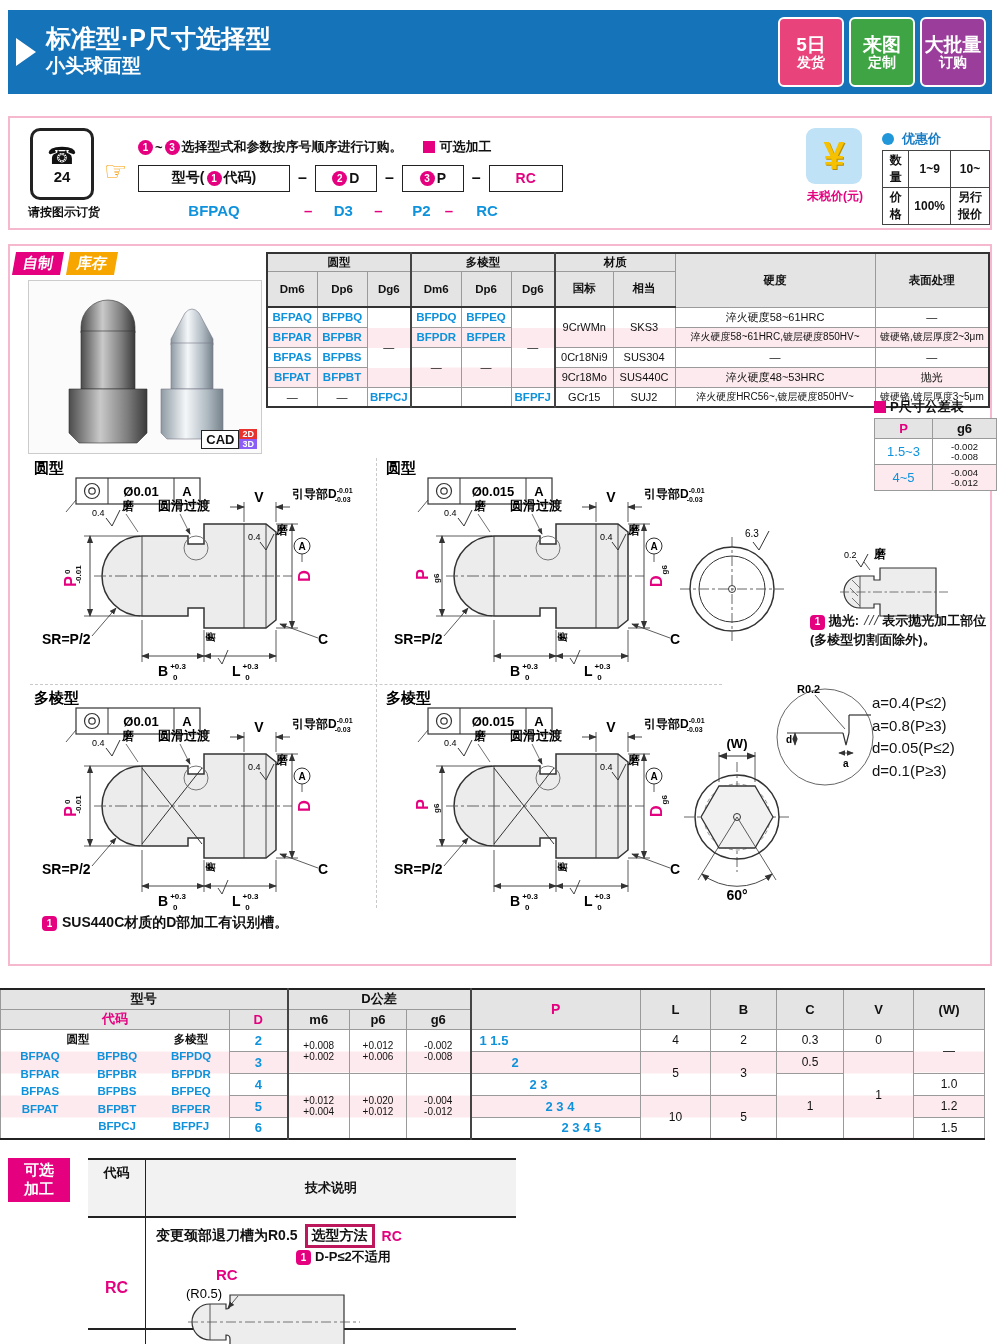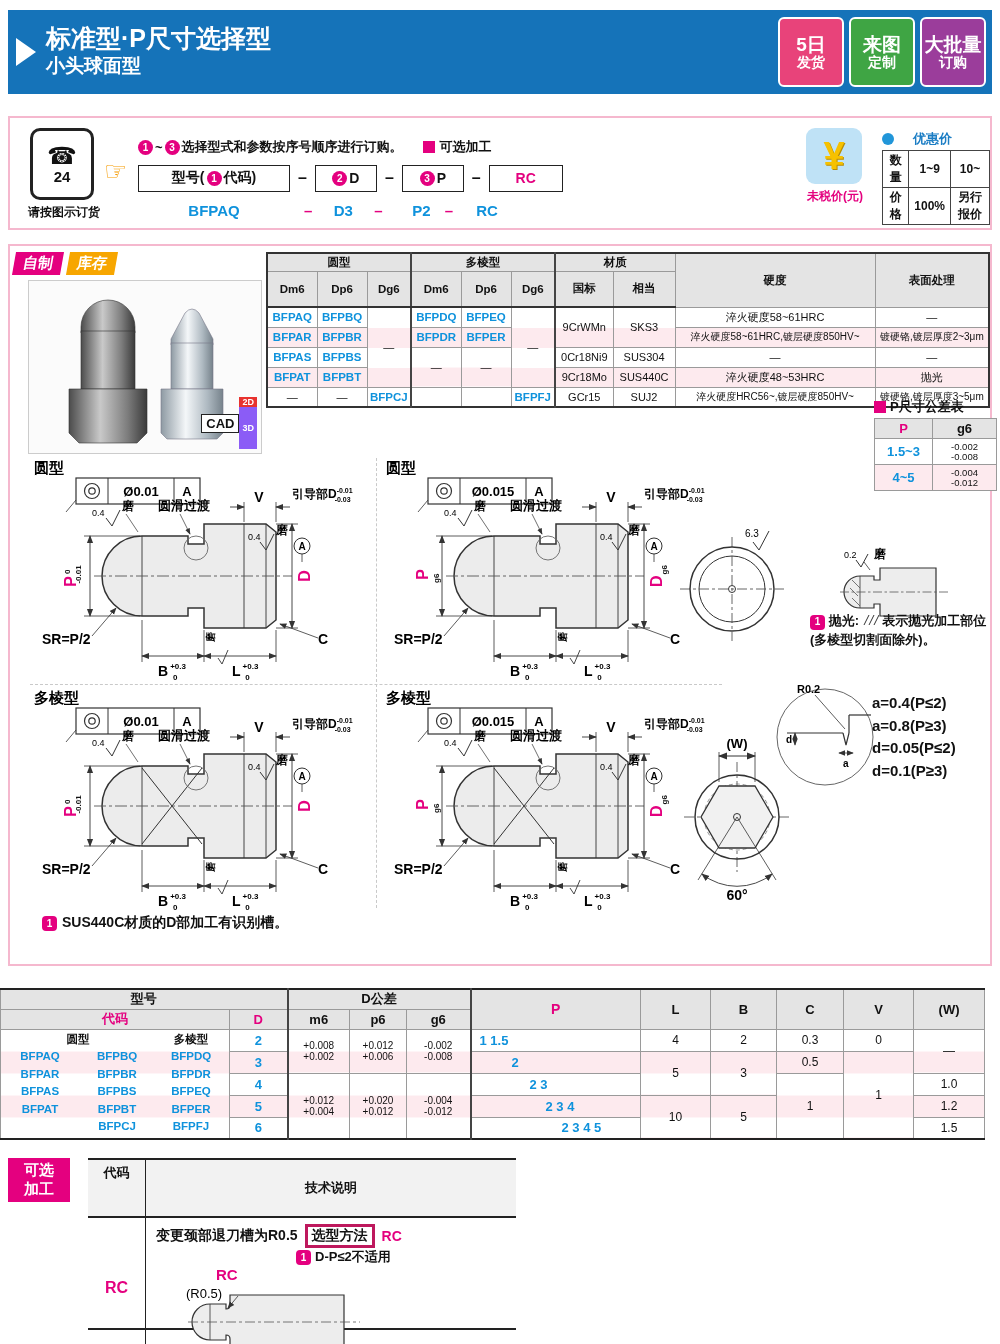--- a/index.html
+++ b/index.html
@@ -31,33 +31,33 @@
   .stepc{display:inline-flex;width:15px;height:15px;border-radius:50%;background:var(--mag);color:#fff;font-size:10px;font-weight:bold;align-items:center;justify-content:center}
   .sq{display:inline-block;width:12px;height:12px;background:var(--mag);margin:0 3px 0 18px}
   .ordrow{left:128px;top:46px;height:28px;display:flex;align-items:center;gap:8px;font-weight:bold}
   .obx{border:1.5px solid #222;height:27px;display:flex;align-items:center;justify-content:center;font-size:14px;gap:2px;background:#fff}
   .odash{font-size:16px;font-weight:bold}
   .ex-row{left:128px;top:84px;display:flex;align-items:center;font-size:15px;font-weight:bold;color:var(--blue)}
   .ex-dash{color:var(--mag);margin:0 14px}
   .yenbox{left:796px;top:10px;width:56px;height:56px;background:#bfe2f6;border-radius:9px;display:flex;align-items:center;justify-content:center}
   .yen{font-size:38px;font-weight:bold;color:#f6c100;text-shadow:1px 1px 0 #b98d00}
   .untaxed{left:782px;top:70px;width:86px;text-align:center;font-size:12px;font-weight:bold;color:var(--mag)}
-  .disc-t{left:872px;top:12px;font-size:13px;font-weight:bold;color:#1b7dc4;display:flex;align-items:center;gap:19px}
+  .disc-t{left:872px;top:12px;font-size:13px;font-weight:bold;color:#1b7dc4;display:flex;align-items:center;gap:8px}
   .bdot{width:12px;height:12px;border-radius:50%;background:#2196d9;display:inline-block}
   .disc-tbl{left:872px;top:32px;border-collapse:collapse;font-size:12px;font-weight:bold}
   .disc-tbl td{border:1px solid #444;padding:1px 5px;text-align:center;height:20px;background:#fff}
   
   .mbox{left:8px;top:244px;width:984px;height:722px;border:2px solid var(--boxpink);background:#fff}
   .mk-made{left:4px;top:6px;background:var(--mag);color:#fff;font-size:15px;font-weight:bold;padding:2px 9px;transform:skewX(-10deg)}
   .mk-inv{left:58px;top:6px;background:#f7a600;color:#fff;font-size:15px;font-weight:bold;padding:2px 9px;transform:skewX(-10deg)}
   .photo{left:18px;top:34px;width:234px;height:174px;border:1px solid #ccc;background:#fbfbfb}
   .cadb{position:absolute;right:4px;bottom:4px;display:flex;align-items:center}
   .cadb .cadt{border:1.5px solid #222;background:#fff;font-size:13px;font-weight:bold;padding:1px 4px}
   .cadb .c2{background:#e8322e;color:#fff;font-size:9px;font-weight:bold;padding:0 3px;display:block}
-  .cadb .c3{background:#8b5cf6;color:#fff;font-size:9px;font-weight:bold;padding:16px 3px;display:block}
+  .cadb .c3{background:#8b5cf6;color:#fff;font-size:9px;font-weight:bold;padding:0 3px;display:block}
   
   table{border-collapse:collapse}
   .mat{left:256px;top:6px;font-size:11px;table-layout:fixed;width:722px}
   .mat th,.mat td{border:1px solid var(--bd);text-align:center;overflow:hidden;white-space:nowrap}
   .mat th{background:var(--gray);height:18px;font-size:11.5px}
   .mat td{height:20px}
   .mat .code{color:var(--blue);font-weight:bold;font-size:11.5px}
   .mat .sm{font-size:10px}
   .mat .thick-l{border-left:2px solid #444}
   .mat tr.hrow2 th{height:36px}
@@ -71,31 +71,31 @@
   .band-wpw22{background:linear-gradient(#fff 0 22px,var(--pink) 22px 44px,#fff 44px)}
   .band-pwpw22{background:linear-gradient(var(--pink) 0 22px,#fff 22px 44px,var(--pink) 44px 66px,#fff 66px)}
   .band5-22{background:linear-gradient(#fff 0 22px,var(--pink) 22px 44px,#fff 44px 66px,var(--pink) 66px 88px,#fff 88px)}
   .rowp{background:var(--pink)} .roww{background:#fff}
   
   .ptol-t{left:864px;top:152px;font-size:13px;font-weight:bold;display:flex;align-items:center;gap:4px}
   .ptol{left:864px;top:172px;width:122px;table-layout:fixed}
   .ptol th,.ptol td{border:1px solid var(--bd);text-align:center}
   .ptol th{background:var(--gray);height:20px;font-size:13px}
   .ptol td{height:26px}
-  .ptol .pv{color:var(--blue);font-weight:bold;font-size:13px}
+  .ptol .pv{color:var(--blue);font-weight:normal;font-size:13px}
   .ptol .tol{font-size:9.5px;line-height:1.05}
   .mag{color:var(--mag)}
   
   .dslot{width:348px;height:228px}
   .vsep{left:366px;top:212px;width:0;height:450px;border-left:1px dashed #c9c9c9}
   .hsep2{left:20px;top:438px;width:692px;border-top:1px dashed #c9c9c9}
   .polnote{left:800px;top:366px;width:188px;font-size:13px;font-weight:bold;line-height:1.45}
   .fnote{left:32px;top:668px;font-size:14px;font-weight:bold;display:flex;align-items:center;gap:5px}
   .nbadge{display:inline-flex;min-width:15px;height:15px;border-radius:4px;background:var(--mag);color:#fff;font-size:10px;font-weight:bold;align-items:center;justify-content:center;flex:0 0 auto}
-  .forms{left:862px;top:446px;font-size:15px;font-weight:700;line-height:1.5;white-space:nowrap}
+  .forms{left:862px;top:446px;font-size:15px;font-weight:400;line-height:1.5;white-space:nowrap}
   
   .spec{left:0;top:988px;width:984px;table-layout:fixed;font-size:12px}
   .spec th,.spec td{border:1px solid var(--bd);text-align:center;overflow:hidden}
   .spec th{background:var(--gray);font-size:13px}
   .spec td{height:22px}
   .spec .hb{color:var(--mag)}
   .spec .dv,.spec .pv{color:var(--blue);font-weight:bold;font-size:13px}
   .spec .pv{text-align:left}
   .spec .tol2{font-size:10px;line-height:1.1}
   .spec .thl{border-left:2px solid #444}

